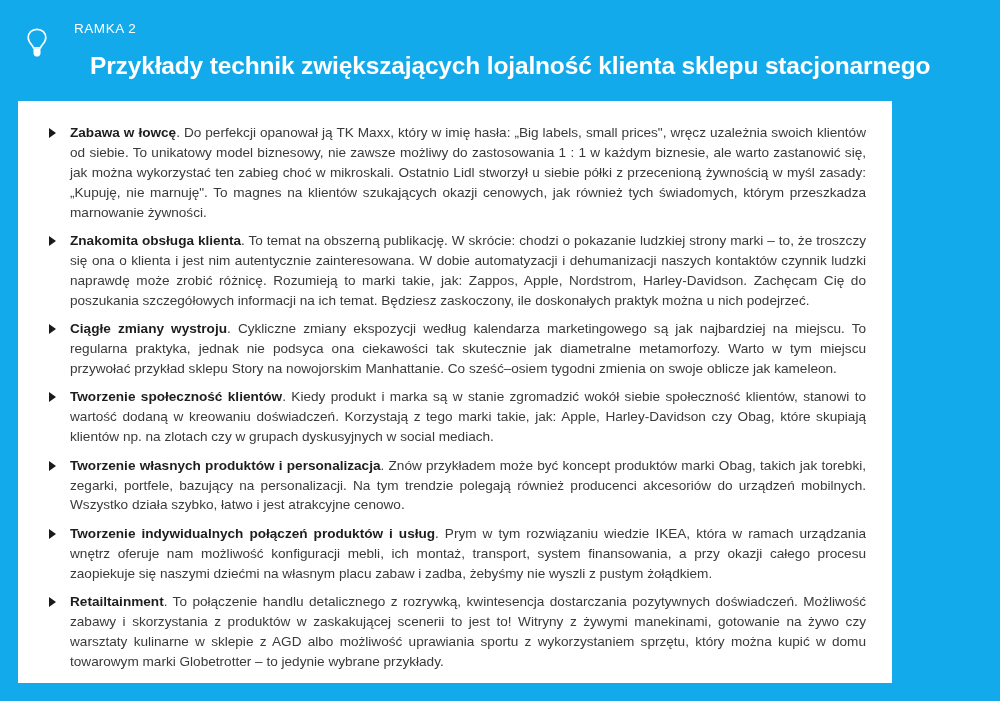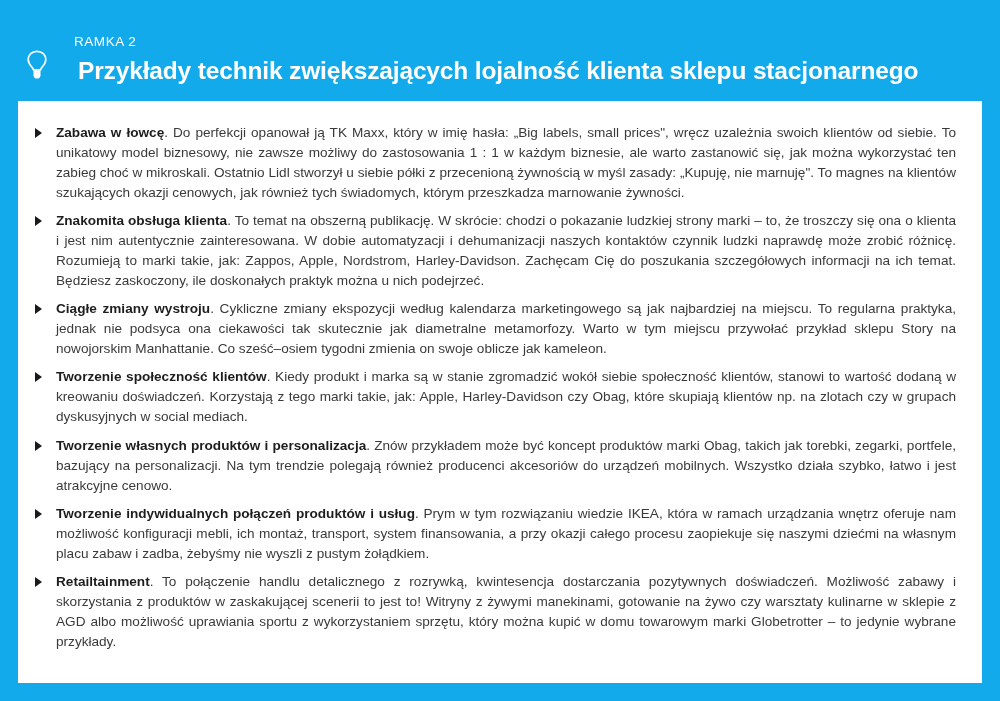--- a/index.html
+++ b/index.html
@@ -22,21 +22,21 @@
   }
 
   
   .header {
     position: relative;
     height: 101px;
     box-sizing: border-box;
     background: #12AAEB;
     padding: 0 26px 0 0;
     display: flex;
-    align-items: center;
+    align-items: flex-start;
   }
 
   .bulb-wrap {
     width: 74px;
     flex: 0 0 74px;
     display: flex;
     align-items: flex-start;
     justify-content: center;
     padding-top: 28px;
   }
@@ -61,35 +61,35 @@
     line-height: 1;
     margin: 0 0 9px 0;
     font-family: "Liberation Sans", "DejaVu Sans", sans-serif;
   }
 
   .headline {
     color: #ffffff;
     font-size: 24.5px;
     font-weight: 700;
     line-height: 1.12;
-    margin: 4px;
+    margin: 16px;
     letter-spacing: -0.15px;
     font-family: "Liberation Sans", "DejaVu Sans", sans-serif;
   }
 
   
   .body-card {
     position: absolute;
     left: 18px;
     top: 101px;
-    width: 964px;
+    width: 874px;
     height: 582px;
     background: #ffffff;
     box-sizing: border-box;
-    padding: 22px 26px 10px 14px;
+    padding: 22px 26px 10px 28px;
     overflow: hidden;
   }
 
   .bullet-list {
     list-style: none;
     margin: 0;
     padding: 0;
   }
 
   .bullet-item {

